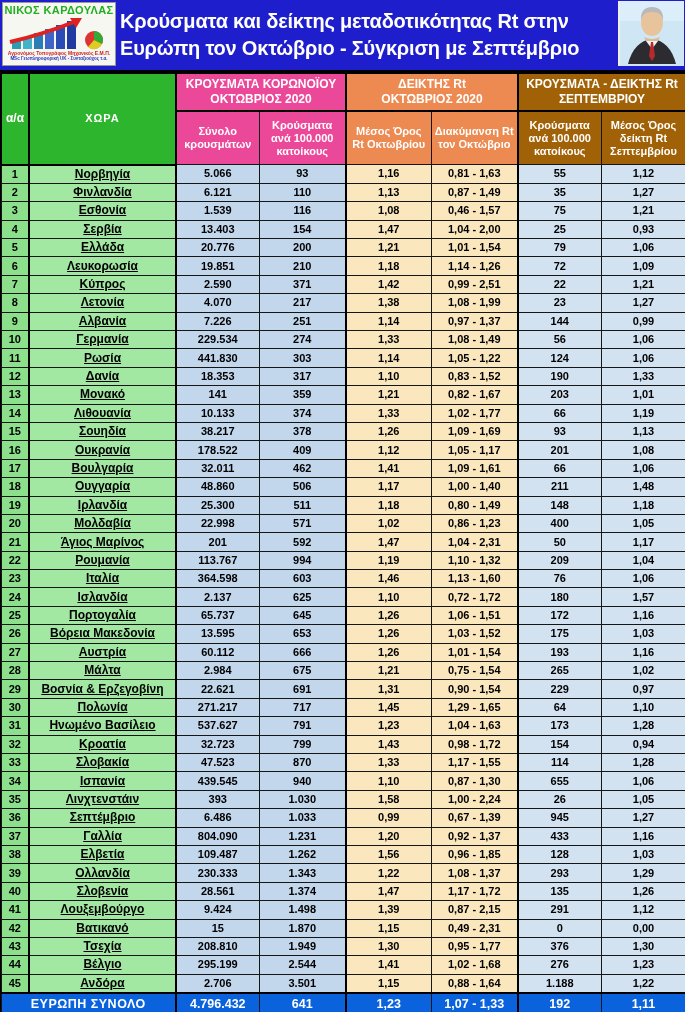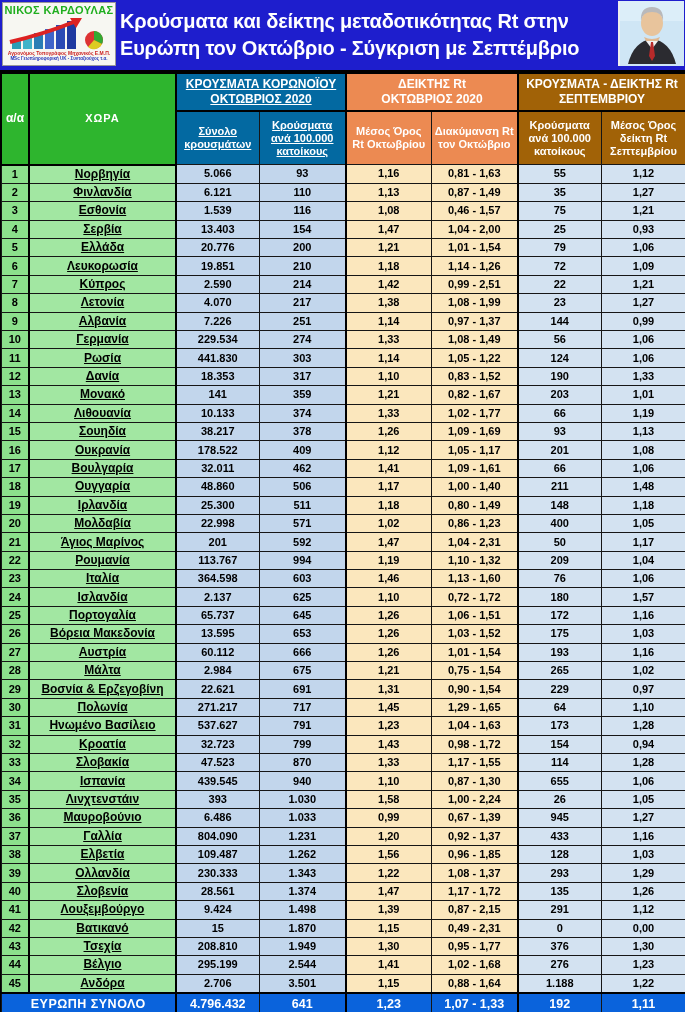--- a/index.html
+++ b/index.html
@@ -22,21 +22,21 @@
     position:absolute;left:120px;right:72px;top:0;bottom:0;display:flex;flex-direction:column;
     justify-content:center;text-align:left;color:#fff;font-weight:bold;font-size:20px;line-height:27px;letter-spacing:-.2px;
   }
   .photo-box{position:absolute;right:1px;top:1px;width:66px;height:65px;background:#cfe6f5;border-left:2px solid #eee;box-sizing:border-box;}
   
   table{border-collapse:collapse;table-layout:fixed;width:685px;margin-top:2px;}
   th,td{border:1px solid #161616;text-align:center;font-weight:bold;color:#000;padding:0;overflow:hidden;}
   .group th{height:36px;font-size:12px;line-height:15px;color:#fff;white-space:pre-line;border:2.5px solid #000;}
   .sub th{height:50px;font-size:11px;line-height:13px;color:#fff;padding:1px 2px;}
   .hdr-green{background:#2eb52e;color:#fff;}
-  .hdr-blue{background:#0369a1;text-decoration:underline;}
+  .hdr-blue{background:#ec4899;}
   .hdr-orange{background:#ec8a52;}
   .hdr-cyan{background:#a16207;}
   th.corner-aa{font-size:12px;margin-left:12px;}
   th.corner-country{font-size:11px;letter-spacing:1px;}
   tbody td{height:17.4px;font-size:11px;line-height:17px;white-space:nowrap;}
   td.c-aa{background:#8ce08c;}
   td.c-country{background:#a2e7a2;font-size:12px;}
   td.c-oct{background:#c2d6ec;}
   td.c-rt{background:#fbe7bd;}
   td.c-sep{background:#d3e2f1;}
@@ -176,21 +176,21 @@
         <td class="c-oct">210</td>
         <td class="c-rt">1,18</td>
         <td class="c-rt">1,14 - 1,26</td>
         <td class="c-sep">72</td>
         <td class="c-sep">1,09</td>
       </tr>
       <tr>
         <td class="c-aa">7</td>
         <td class="c-country">Κύπρος</td>
         <td class="c-oct">2.590</td>
-        <td class="c-oct">214</td>
+        <td class="c-oct">371</td>
         <td class="c-rt">1,42</td>
         <td class="c-rt">0,99 - 2,51</td>
         <td class="c-sep">22</td>
         <td class="c-sep">1,21</td>
       </tr>
       <tr>
         <td class="c-aa">8</td>
         <td class="c-country">Λετονία</td>
         <td class="c-oct">4.070</td>
         <td class="c-oct">217</td>
@@ -464,21 +464,21 @@
         <td class="c-country">Λινχτενστάιν</td>
         <td class="c-oct">393</td>
         <td class="c-oct">1.030</td>
         <td class="c-rt">1,58</td>
         <td class="c-rt">1,00 - 2,24</td>
         <td class="c-sep">26</td>
         <td class="c-sep">1,05</td>
       </tr>
       <tr>
         <td class="c-aa">36</td>
-        <td class="c-country">Μαυροβούνιο</td>
+        <td class="c-country">Σεπτέμβριο</td>
         <td class="c-oct">6.486</td>
         <td class="c-oct">1.033</td>
         <td class="c-rt">0,99</td>
         <td class="c-rt">0,67 - 1,39</td>
         <td class="c-sep">945</td>
         <td class="c-sep">1,27</td>
       </tr>
       <tr>
         <td class="c-aa">37</td>
         <td class="c-country">Γαλλία</td>

